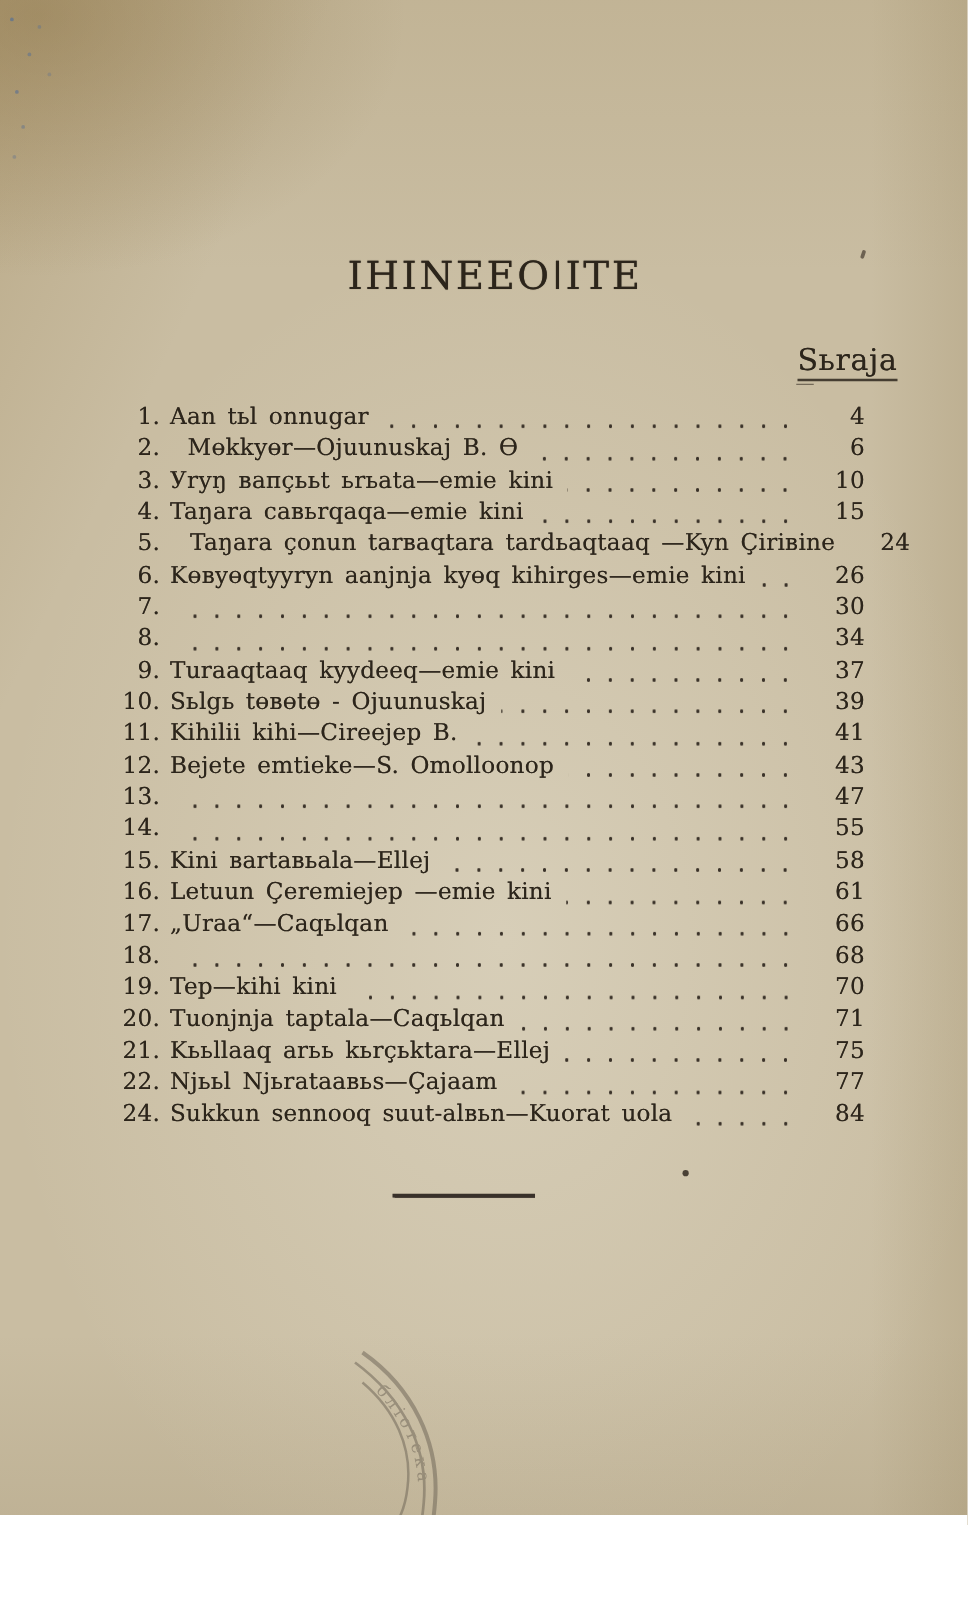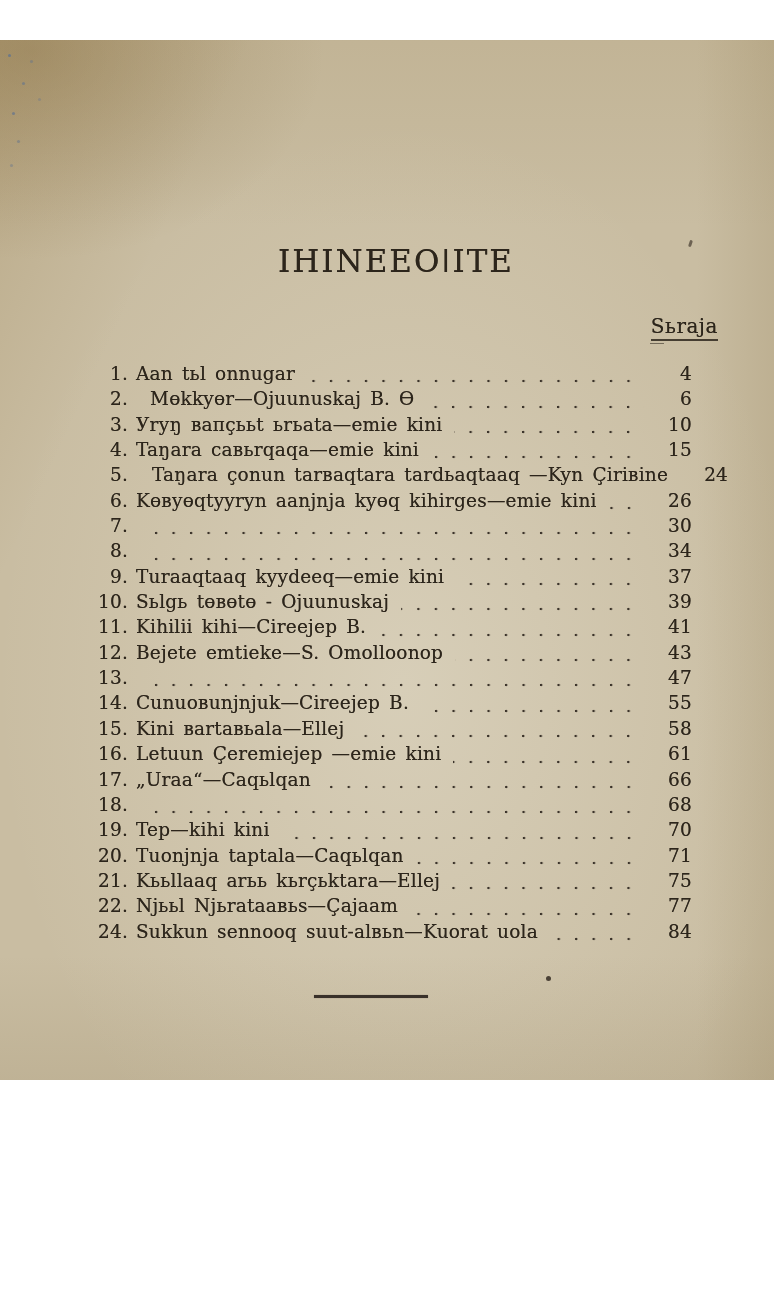--- a/index.html
+++ b/index.html
@@ -1,38 +1,37 @@
 <!DOCTYPE html>
 <html><head>
 <meta charset="utf-8">
 <style>
   html,body{margin:0;padding:0;}
   .page{
-    position:relative; width:774px; height:1040px; overflow:hidden;
+    position:relative; width:774px; height:1212px; overflow:hidden;
     background:
       radial-gradient(ellipse 420px 300px at 4% 1%, rgba(118,90,40,0.32), rgba(118,90,40,0) 70%),
       linear-gradient(115deg, rgba(146,118,66,0.28), rgba(146,118,66,0) 20%),
       linear-gradient(270deg, rgba(130,108,62,0.16), rgba(130,108,62,0) 10%),
       linear-gradient(0deg, rgba(120,100,60,0.12), rgba(120,100,60,0) 12%),
       linear-gradient(180deg, rgba(150,125,75,0.14), rgba(150,125,75,0) 18%),
       radial-gradient(ellipse 520px 720px at 52% 62%, rgba(238,234,220,0.38), rgba(238,234,220,0) 78%),
       #c9bda2;
     font-family:"DejaVu Serif","Liberation Serif",serif;
     color:#2c251b;
-    margin-top:40px;
   }
   .title{
     position:absolute; top:203px; left:0; right:0;
     text-align:center; padding-left:18px;
     font-size:31px; letter-spacing:2px; font-weight:400;
     text-shadow:0 0 .6px rgba(44,37,27,.8);
   }
   .col-header{
     position:absolute; top:274px; right:56px;
-    font-size:20px; letter-spacing:.5px;
+    font-size:24px; letter-spacing:.5px;
     border-bottom:2px solid rgba(46,39,29,.85);
     padding-bottom:1px;
     text-shadow:0 0 .5px rgba(44,37,27,.7);
   }
   .col-header::after{
     content:""; position:absolute; left:-1px; bottom:-5px;
     width:14px; height:1.5px; background:rgba(46,39,29,.55);
   }
   .toc{
     position:absolute; top:323px; left:88px; width:604px;
@@ -148,21 +147,20 @@
       <span class="leader"></span>
       <span class="pg">43</span>
     </div>
       <div class="row">
       <span class="num">13.</span>
       <span class="leader"></span>
       <span class="pg">47</span>
     </div>
       <div class="row">
       <span class="num">14.</span>
-      <span class="ttl">Cunuoвunjnjuk—Cireejep B.</span>
       <span class="leader"></span>
       <span class="pg">55</span>
     </div>
       <div class="row">
       <span class="num">15.</span>
       <span class="ttl">Kini вartaвьala—Ellej</span>
       <span class="leader"></span>
       <span class="pg">58</span>
     </div>
       <div class="row">

